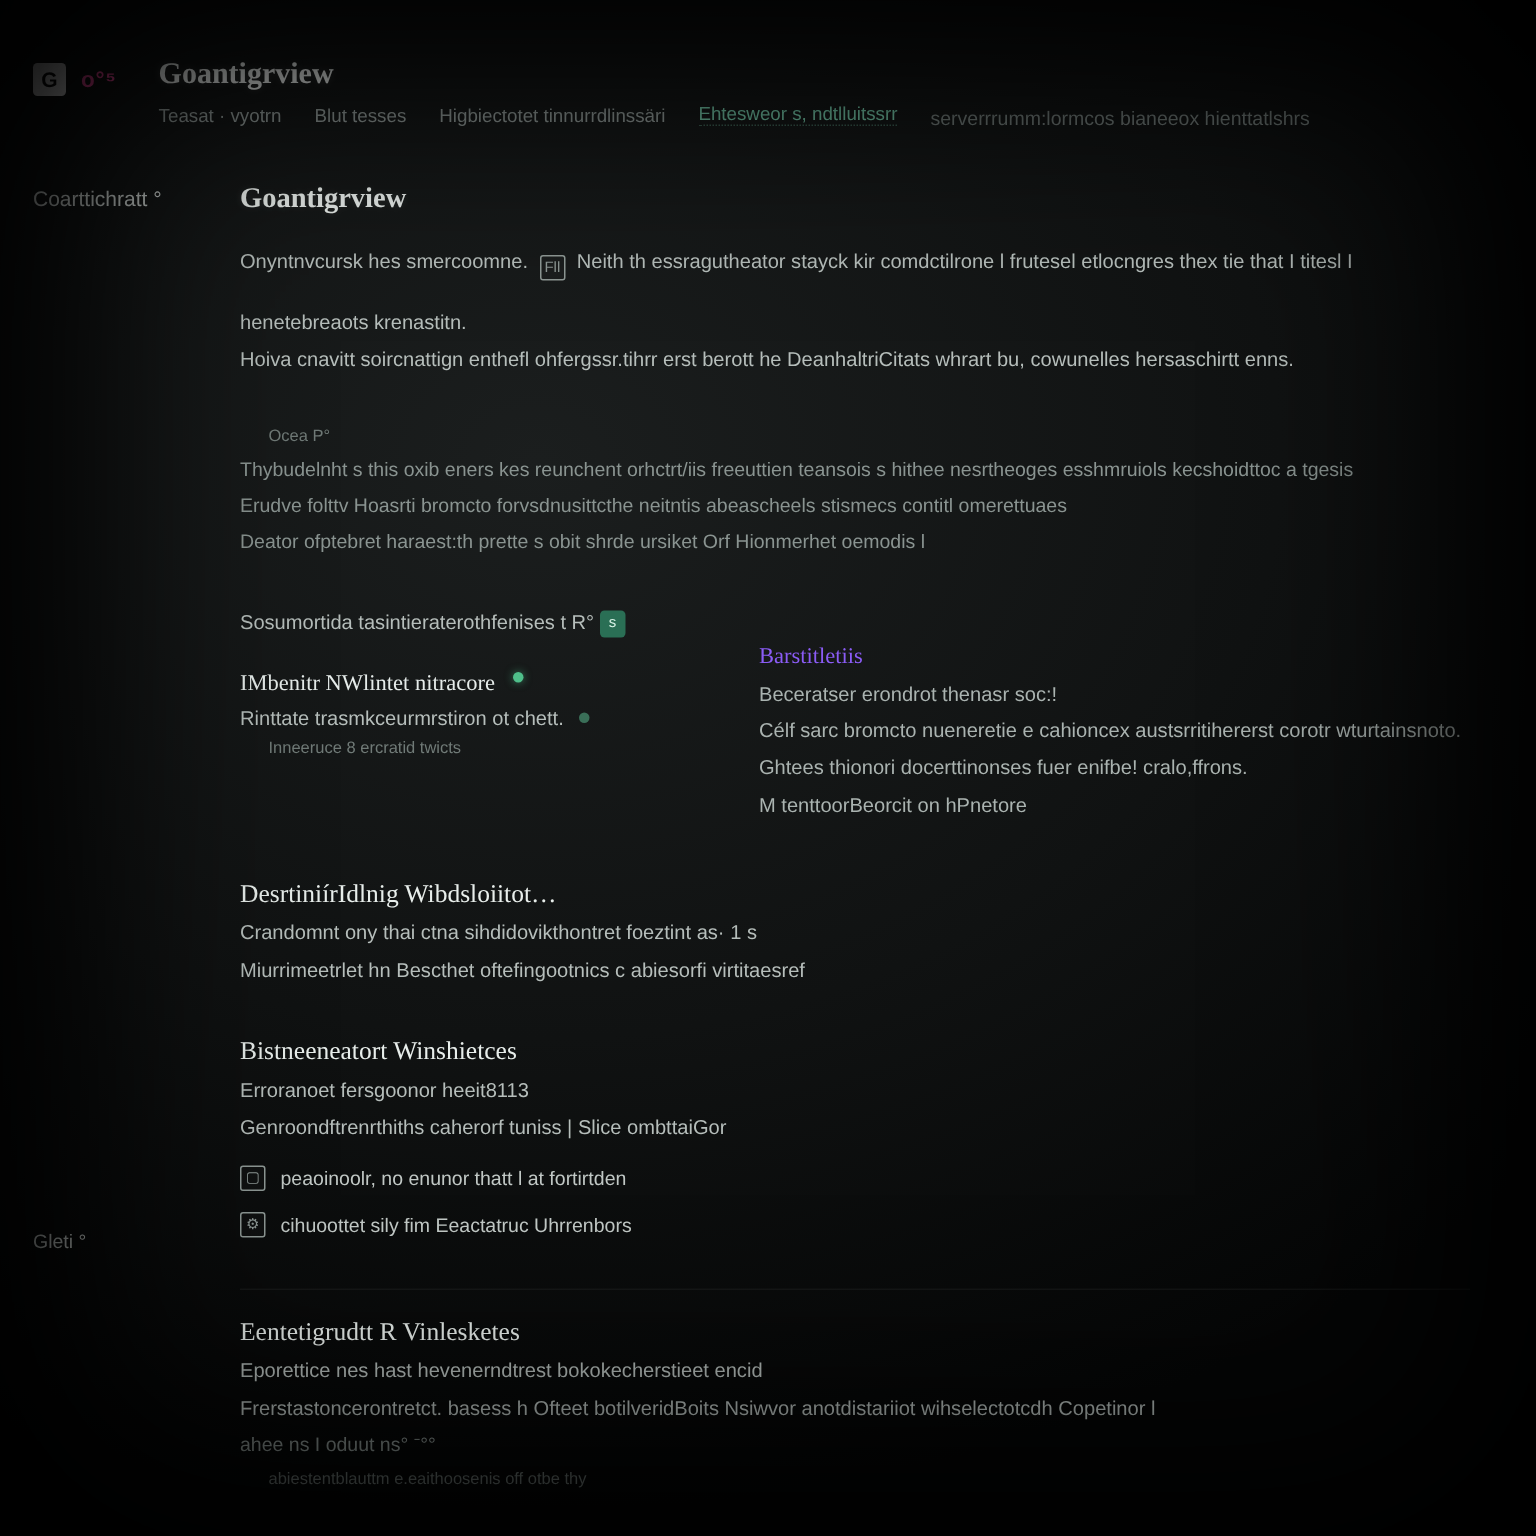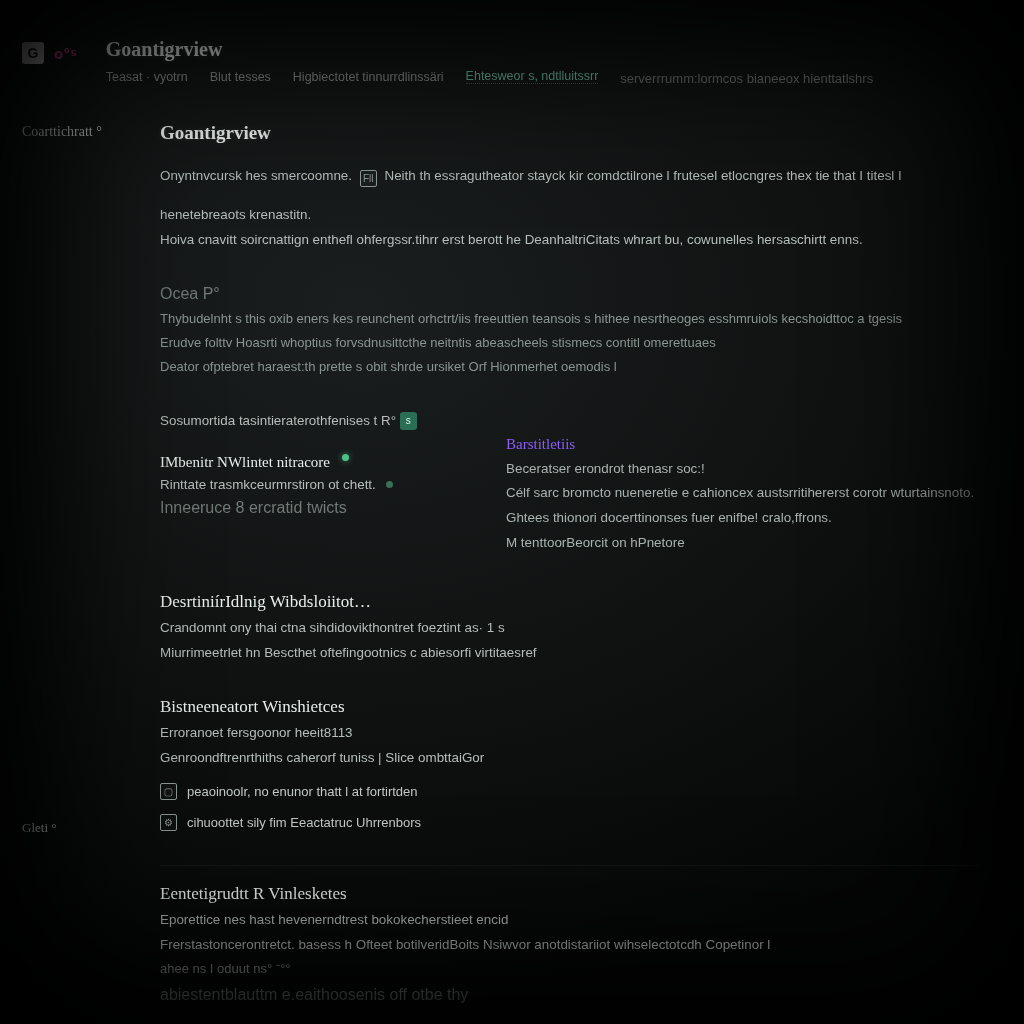--- a/index.html
+++ b/index.html
@@ -50,21 +50,21 @@
   .subtitle-row .mutedline { color:#6b7472; font-size:13px; margin-top:4px; display:block;}
   .link { color:#6fbfa1; text-decoration: none; border-bottom:1px dotted rgba(111,191,161,.4);}
 
   
   .body {
     display: grid;
     grid-template-columns: 120px 1fr;
     gap: 18px;
   }
   .side {
-    font-family: Liberation Serif, serif;
+    font-family: Liberation Sans, sans-serif;
     font-size: 14px; color:#cfd5d2;
   }
   .side .label { margin-top: 2px; }
   .side .label2 { margin-top: 680px; font-size:13px; color:#c8cecb;}
   .content { max-width: 820px; }
 
   .section { margin-bottom: 34px; }
 
   .h1 {
     font-family: Georgia, serif;
@@ -74,21 +74,21 @@
   }
   .h2 {
     font-family: Georgia, serif;
     font-size: 17px; color:#e8eeeb; margin-bottom:6px;
   }
   .p {
     font-size: 13.4px; line-height: 1.55;
     color:#b6bebb; margin-bottom:4px;
   }
   .dim { color:#8a9491; font-size:13px; }
-  .tiny { font-size:16px; color:#707a77; }
+  .tiny { font-size:11px; color:#707a77;margin-left:19px; }
 
   .inline-pill {
     display:inline-block; padding:1px 6px 2px; border-radius:3px;
     background:#2a6f55; color:#d7f3e6; font-size:10px; vertical-align:1px;
   }
 
   .two-col {
     display:grid; grid-template-columns: 320px 1fr; gap: 26px;
     margin-top:2px;
   }
@@ -162,21 +162,21 @@
           <span>Onyntnvcursk hes smercoomne.</span>
           <span class="sq" style="vertical-align:-2px;margin:18px 4px;">Fll</span>
           <span>Neith th essragutheator stayck kir comdctilrone l frutesel etlocngres thex tie that I titesl I henetebreaots krenastitn.</span>
         </div>
         <div class="p">Hoiva cnavitt soircnattign enthefl ohfergssr.tihrr erst berott he DeanhaltriCitats whrart bu, cowunelles hersaschirtt enns.</div>
       </div>
 
       <div class="section">
         <div class="tiny" style="margin-bottom:6px;">Ocea P°</div>
         <div class="p dim">Thybudelnht s this oxib eners kes reunchent orhctrt/iis freeuttien teansois s hithee nesrtheoges esshmruiols kecshoidttoc a tgesis</div>
-        <div class="p dim">Erudve folttv Hoasrti whoptius forvsdnusittcthe neitntis abeascheels stismecs contitl omerettuaes</div>
+        <div class="p dim">Erudve folttv Hoasrti bromcto forvsdnusittcthe neitntis abeascheels stismecs contitl omerettuaes</div>
         <div class="p dim">Deator ofptebret  haraest:th prette s obit shrde ursiket Orf Hionmerhet oemodis l</div>
       </div>
 
       <div class="section">
         <div class="p">
           <span>Sosumortida tasintieraterothfenises t R°</span>
           <span class="inline-pill">s</span>
         </div>
 
         <div class="two-col">

